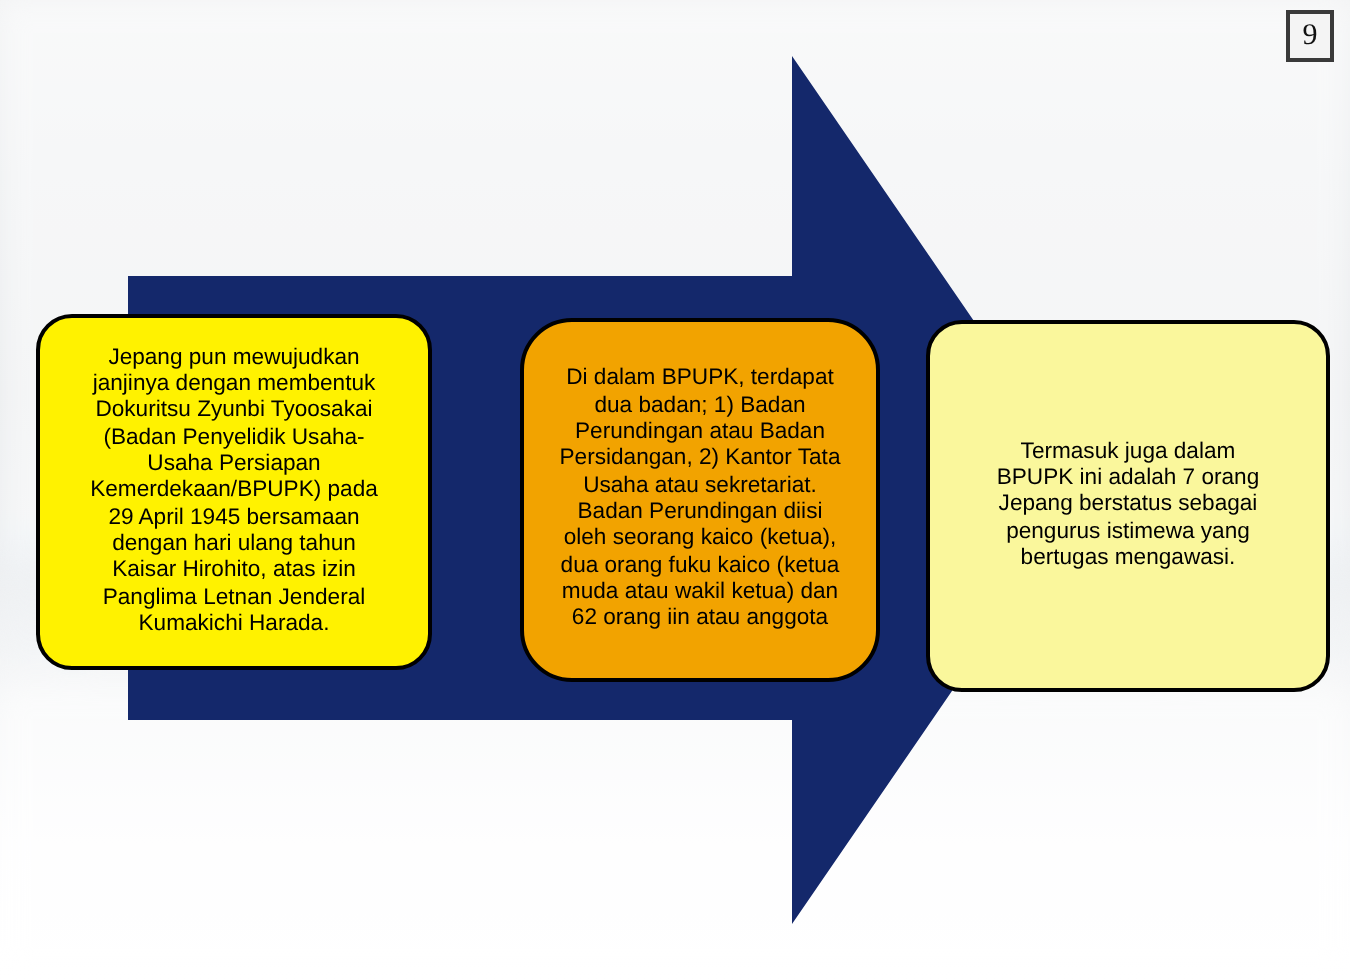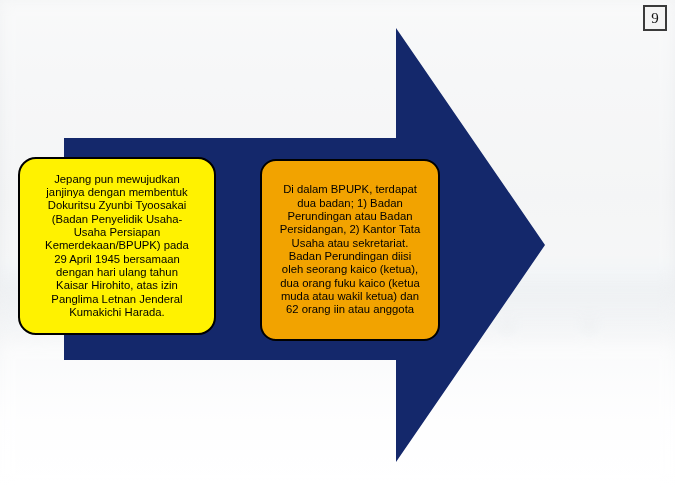--- a/index.html
+++ b/index.html
@@ -88,21 +88,21 @@
     width: 198px; height: 178px;
     background: #FFF200;
     border-radius: 18px;
     font-size: 11.3px;
     padding: 20px 6px;
   }
   #box-2 {
     left: 260px; top: 159px;
     width: 180px; height: 182px;
     background: #F2A300;
-    border-radius: 16px;
+    border-radius: 26px;
     font-size: 11.3px;
     padding: 4px 5px;
   }
   #box-3 {
     left: 463px; top: 160px;
     width: 202px; height: 186px;
     background: #FAF79C;
     border-radius: 18px;
     font-size: 11.3px;
     padding: 4px 10px;
@@ -179,16 +179,21 @@
 dua badan; 1) Badan
 Perundingan atau Badan
 Persidangan, 2) Kantor Tata
 Usaha atau sekretariat.
 Badan Perundingan diisi
 oleh seorang kaico (ketua),
 dua orang fuku kaico (ketua
 muda atau wakil ketua) dan
 62 orang iin atau anggota</div>
 
+  <div class="tbox" id="box-3">Termasuk juga dalam
+BPUPK ini adalah 7 orang
+Jepang berstatus sebagai
+pengurus istimewa yang
+bertugas mengawasi.</div>
 
   <div id="page-badge">9</div>
 
 </div>
 
 </body></html>

